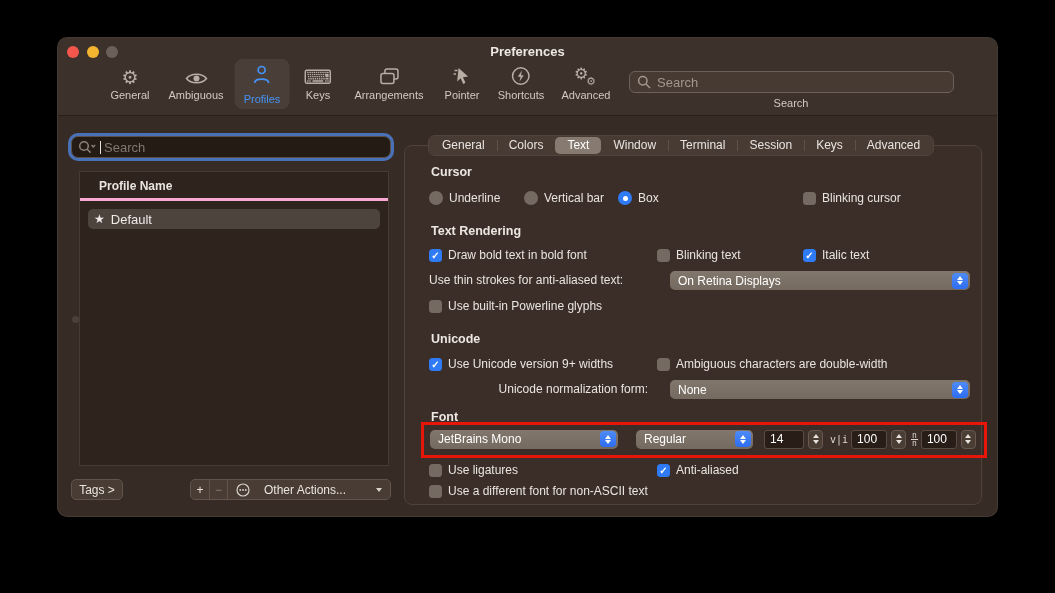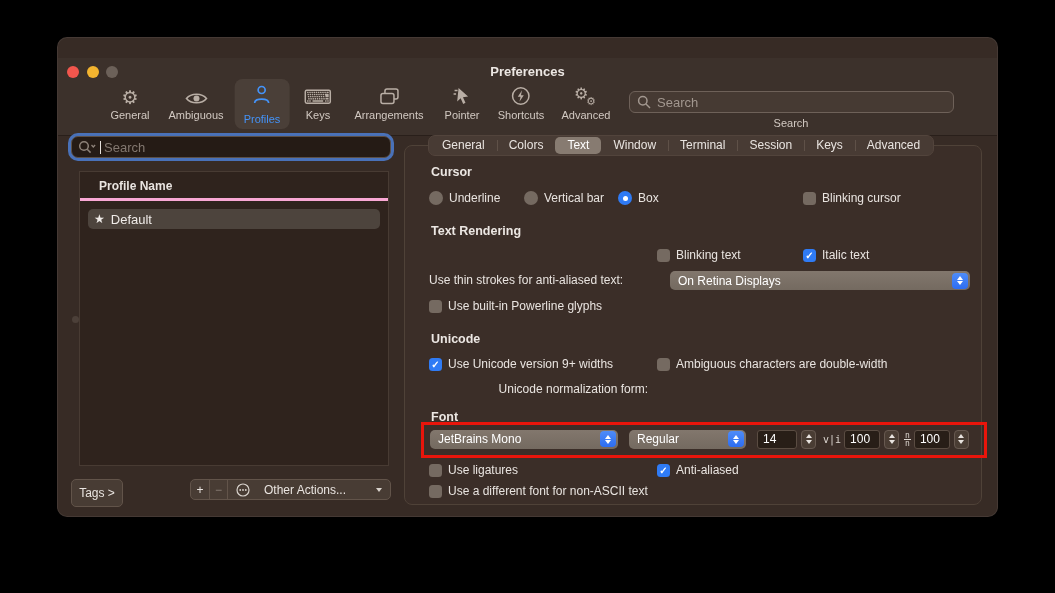--- a/index.html
+++ b/index.html
@@ -13,21 +13,21 @@
 
   
   .window {
     position:absolute; left:57px; top:37px; width:941px; height:480px;
     background:#372b25; border-radius:10px; overflow:hidden;
     border:1px solid rgba(255,255,255,.07);
     box-shadow:0 22px 60px rgba(0,0,0,.65);
   }
   .toolbar {
     position:absolute; left:0; top:0; right:0; height:78px;
-    background:#3c312b; border-bottom:1px solid #291f1a;margin-top:20px;
+    background:#3c312b; border-bottom:1px solid #291f1a;
   }
   .tl { position:absolute; top:8px; width:12px; height:12px; border-radius:50%; }
   .title {
     position:absolute; top:6px; left:0; right:0; text-align:center;
     font-size:13px; font-weight:bold; color:#ece7e3;
   }
   .titem {
     position:absolute; top:25px; transform:translateX(-50%);
     display:flex; flex-direction:column; align-items:center; gap:2px;
     color:#d2c9c2; cursor:default;
@@ -78,21 +78,21 @@
   }
   .prow {
     margin:8px 8px 0; height:20px; border-radius:5px;
     display:flex; align-items:center; padding-left:6px; gap:6px;
     font-size:13px; color:#efebe8;
   }
   .prow.selected { background:#4d443d; }
   .star { font-family:"DejaVu Sans", sans-serif; font-size:12px; line-height:12px; }
 
   .btn {
-    position:absolute; height:28px; background:#483c34; border:1px solid #62544a;
+    position:absolute; height:21px; background:#483c34; border:1px solid #62544a;
     border-radius:5px; color:#e9e4e0; font-size:12px;
     display:flex; align-items:center; justify-content:center;
   }
   .btngroup {
     position:absolute; left:132px; top:441px; height:21px;
     display:flex; align-items:stretch;
     background:#483c34; border:1px solid #62544a; border-radius:5px;
     color:#e9e4e0; font-size:12px;
   }
   .bseg { display:flex; align-items:center; justify-content:center; }
@@ -329,20 +329,24 @@
     <div class="pair" style="left:213px;top:43px">
       <span class="radio selected"></span>
       <span>Box</span>
     </div>
     <div class="pair" style="left:398px;top:43px">
       <span class="cb"></span>
       <span>Blinking cursor</span>
     </div>
 
     <div class="sh" style="left:26px;top:78px">Text Rendering</div>
+    <div class="pair" style="left:24px;top:100px">
+      <span class="cb checked"></span>
+      <span>Draw bold text in bold font</span>
+    </div>
     <div class="pair" style="left:252px;top:100px">
       <span class="cb"></span>
       <span>Blinking text</span>
     </div>
     <div class="pair" style="left:398px;top:100px">
       <span class="cb checked"></span>
       <span>Italic text</span>
     </div>
     <div class="pair" style="left:24px;top:125px">
       <span>Use thin strokes for anti-aliased text:</span>
@@ -363,33 +367,40 @@
     <div class="pair" style="left:24px;top:209px">
       <span class="cb checked"></span>
       <span>Use Unicode version 9+ widths</span>
     </div>
     <div class="pair" style="left:252px;top:209px">
       <span class="cb"></span>
       <span>Ambiguous characters are double-width</span>
     </div>
     <div class="pair" style="right:333px;top:234px">
       <span>Unicode normalization form:</span>
+    </div>
+    <div class="popup" style="position:absolute;left:265px;top:234px;width:300px">
+      <span class="pval">None</span>
+      <span class="popcap">
+          <span class="tri-up"></span>
+          <span class="tri-down"></span>
+        </span>
     </div>
 
     <div class="sh" style="left:26px;top:264px">Font</div>
     <div class="annotation"></div>
     <div class="pair" style="left:25px;top:284px;gap:0">
       <div class="popup" style="width:188px">
         <span class="pval">JetBrains Mono</span>
         <span class="popcap">
             <span class="tri-up"></span>
             <span class="tri-down"></span>
           </span>
       </div>
-      <div class="popup" style="width:117px;margin-left:11px">
+      <div class="popup" style="width:117px;margin-left:18px">
         <span class="pval">Regular</span>
         <span class="popcap">
             <span class="tri-up"></span>
             <span class="tri-down"></span>
           </span>
       </div>
       <input class="nfield" style="width: 40px; margin-left: 11px;" value="14">
       <span class="stepper" style="margin-left:4px">
           <span class="tri-up"></span>
           <span class="tri-down"></span>

